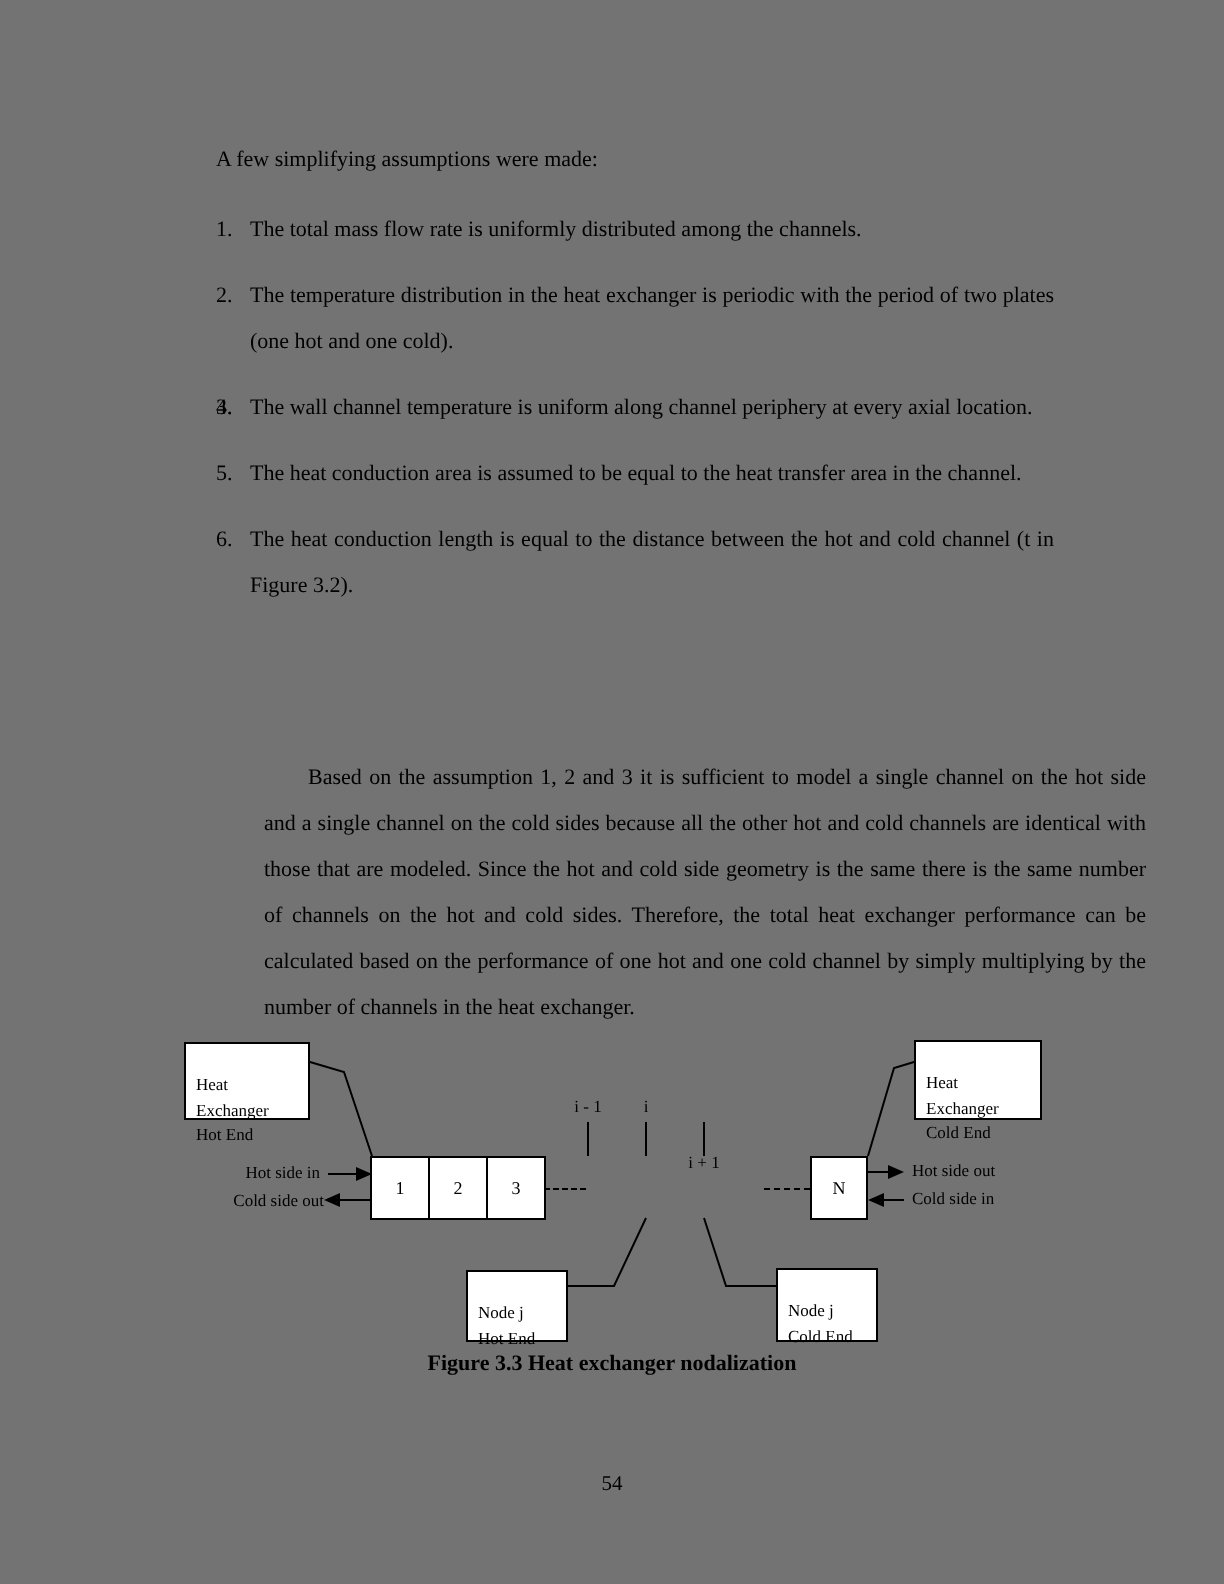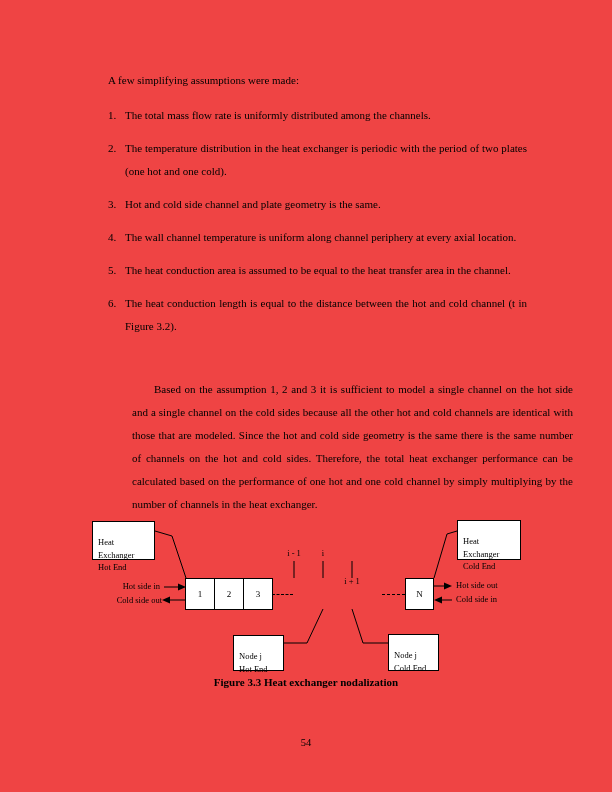--- a/index.html
+++ b/index.html
@@ -4,21 +4,21 @@
 <style>
   * { margin:0; padding:0; box-sizing:border-box; }
   html,body { background:#fff; }
   body {
     width:612px; height:792px;
     font-family:"Liberation Serif", serif;
     color:#000;
   }
   .page {
     position:relative; width:612px; height:792px;
-    background:#ef4444; overflow:hidden;
+    background:#737373; overflow:hidden;
   }
   .textcol {
     position:absolute; left:86px; width:441px;
     font-size:11px; line-height:23px;
   }
   .intro { top:69px; text-indent:22px; }
   .list { top:104px; }
   .item {
     position:relative; padding-left:39px; margin-bottom:10px;
     text-align:justify;
@@ -65,21 +65,20 @@
     <div class="item">
       <span class="num">1.</span>
       <span>The total mass flow rate is uniformly distributed among the channels.</span>
     </div>
     <div class="item">
       <span class="num">2.</span>
       <span>The temperature distribution in the heat exchanger is periodic with the period of two plates (one hot and one cold).</span>
     </div>
     <div class="item">
       <span class="num">3.</span>
-      <span>Hot and cold side channel and plate geometry is the same.</span>
     </div>
     <div class="item">
       <span class="num">4.</span>
       <span>The wall channel temperature is uniform along channel periphery at every axial location.</span>
     </div>
     <div class="item">
       <span class="num">5.</span>
       <span>The heat conduction area is assumed to be equal to the heat transfer area in the channel.</span>
     </div>
     <div class="item">

